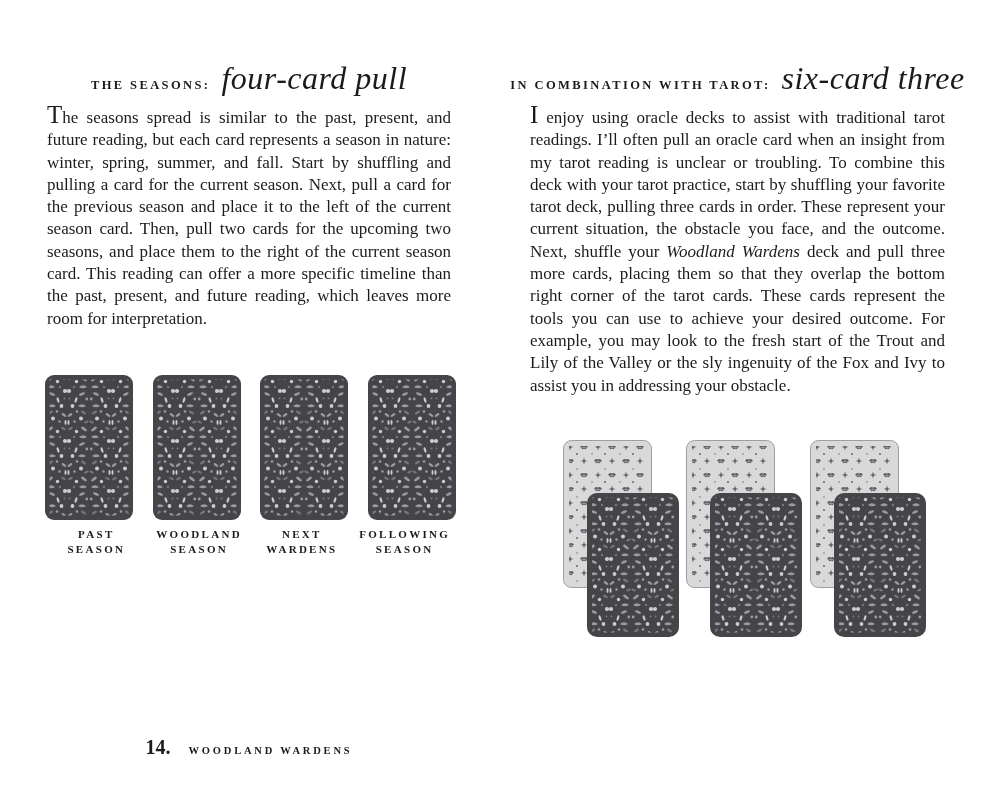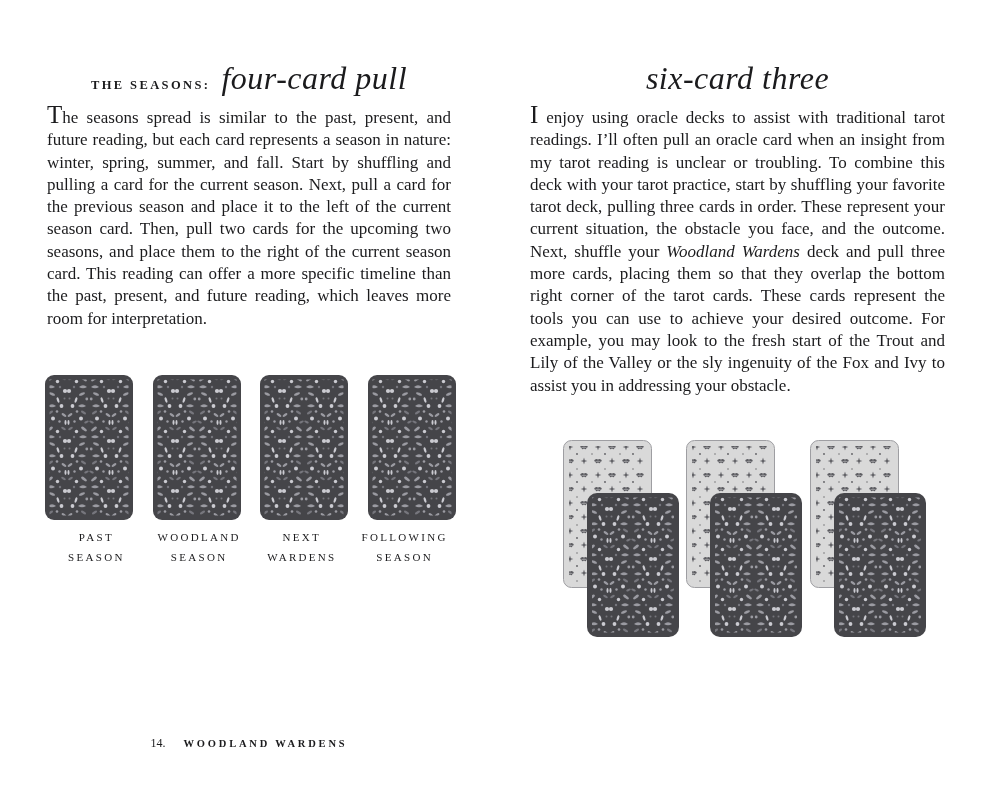--- a/index.html
+++ b/index.html
@@ -41,38 +41,38 @@
   .cards-row {
     position:absolute; top:375px; left:-2px; width:411px;
     display:flex; justify-content:space-between;
   }
   .labels-row {
     position:absolute; top:527px; left:-2px; width:411px;
     display:flex;
   }
   .card-label {
     flex:1; text-align:center; white-space:pre-line;
-    font-size:11px; font-weight:400; letter-spacing:2.3px; line-height:20px;
+    font-size:11px; font-weight:700; letter-spacing:2.3px; line-height:15px;
   }
 
   
   .tarot-diagram {
     position:absolute; top:440px; left:33px; width:363px; height:198px;
   }
   .pair { position:absolute; top:0; width:116px; height:198px; }
   .pair-1 { left:0; } .pair-2 { left:123px; } .pair-3 { left:247px; }
   .pair .tarot-card  { position:absolute; left:0; top:0; }
   .pair .oracle-card { position:absolute; left:24px; top:53px; }
 
   .page-footer {
     position:absolute; top:736px; left:0; width:100%;
     display:flex; justify-content:center; align-items:baseline; gap:18px;
     white-space:nowrap;
   }
-  .page-num { font-size:12px; font-weight:400; }
+  .page-num { font-size:20px; font-weight:700; }
   .footer-label { font-size:10.5px; font-weight:700; letter-spacing:2.8px; }
 
   
   .card-bg   { fill:var(--card-back,#444449); }
   .dk1 { fill:var(--card-pattern-mid,#9b9ba2); }
   .dk2 { fill:var(--card-pattern-light,#c9c9cf); }
   .dk3 { fill:var(--card-pattern-dark,#77777e); }
   .tarot-face { fill:var(--tarot-bg,#d9d9d9); stroke:var(--tarot-border,#9e9ea2); stroke-width:1; }
   .tg  { fill:var(--tarot-glyph,#5c5c61); }
   .defs-holder { position:absolute; width:0; height:0; }
@@ -171,20 +171,21 @@
 
     <footer class="page-footer">
       <span class="page-num">14.</span>
       <span class="footer-label">WOODLAND WARDENS</span>
     </footer>
   </section>
 
   <section class="page page-right">
 
     <header class="page-header">
+      <span class="eyebrow">IN COMBINATION WITH TAROT:</span>
       <span class="pull-title">six-card three</span>
     </header>
 
     <p class="body-text"><span class="lead-char">I</span><span> enjoy using oracle decks to assist with traditional tarot readings. I’ll often pull an oracle card when an insight from my tarot reading is unclear or troubling. To combine this deck with your tarot practice, start by shuffling your favorite tarot deck, pulling three cards in order. These represent your current situation, the obstacle you face, and the outcome. Next, shuffle your </span><span class="deck-italic">Woodland Wardens</span><span> deck and pull three more cards, placing them so that they overlap the bottom right corner of the tarot cards. These cards represent the tools you can use to achieve your desired outcome. For example, you may look to the fresh start of the Trout and Lily of the Valley or the sly ingenuity of the Fox and Ivy to assist you in addressing your obstacle.</span></p>
 
     <div class="tarot-diagram">
 
       <div class="pair pair-1">
         <svg class="tarot-card" width="89" height="148" viewBox="0 0 89 148">
           <rect class="tarot-face" x="0.5" y="0.5" width="88" height="147" rx="8"></rect>

